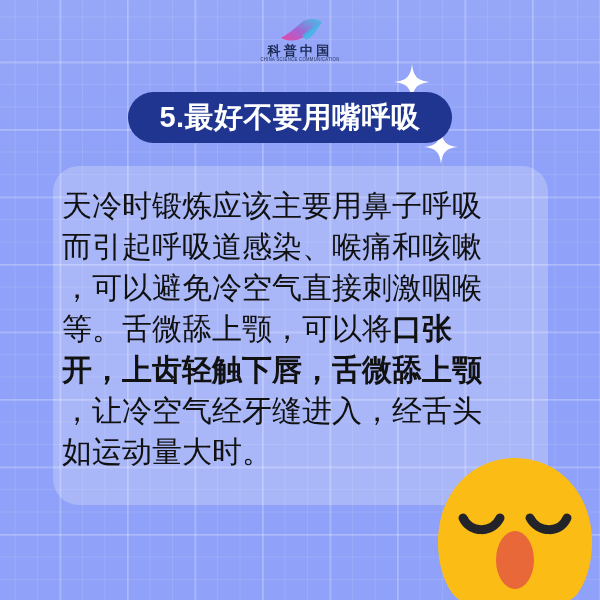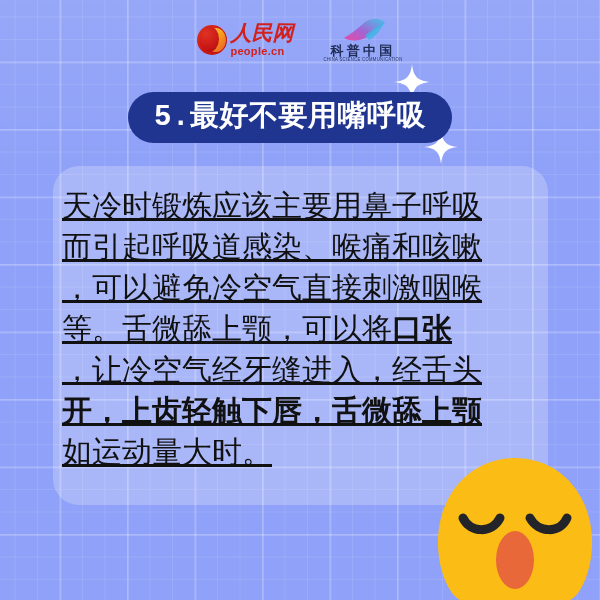--- a/index.html
+++ b/index.html
@@ -152,21 +152,21 @@
     width: 324px;
     height: 51px;
     background: #1f3590;
     border-radius: 26px;
     display: flex;
     align-items: center;
     justify-content: center;
   }
   #title-text {
     color: #ffffff;
-    font-family: Liberation Mono, monospace;
+    font-family: Liberation Sans, sans-serif;
     font-weight: bold;
     font-size: 29px;
     letter-spacing: 0.5px;
     white-space: nowrap;
     line-height: 1;
   }
 
   
   .sparkle {
     position: absolute;
@@ -219,27 +219,20 @@
 <body>
 
 <div id="poster" style="background-color: rgb(143, 161, 248);">
 
   <div id="grid-bg"></div>
   <div id="grid-bg-fine"></div>
   <div id="bg-wash"></div>
 
   <div id="header-logos">
 
-    <div class="logo-people">
-      <div class="logo-people-mark"></div>
-      <div class="logo-people-text">
-        <span class="logo-people-cn">人民网</span>
-        <span class="logo-people-en">people.cn</span>
-      </div>
-    </div>
 
     <div class="logo-kepu">
       <span class="logo-kepu-mark">
         <svg viewBox="0 0 48 24" width="48" height="24" xmlns="http://www.w3.org/2000/svg">
           <defs>
             <linearGradient id="wingGrad" x1="0" y1="1" x2="1" y2="0">
               <stop offset="0%" stop-color="#ef3fa0"></stop>
               <stop offset="45%" stop-color="#a35fd0"></stop>
               <stop offset="100%" stop-color="#3fc4e8"></stop>
             </linearGradient>
@@ -265,27 +258,27 @@
       <path d="M17 0 C18.3 11.9, 22.1 15.7, 34 17 C22.1 18.3, 18.3 22.1, 17 34 C15.7 22.1, 11.9 18.3, 0 17 C11.9 15.7, 15.7 11.9, 17 0 Z" fill="#ffffff"></path>
     </svg>
   </span>
 
   <div id="title-banner" style="background: rgb(31, 53, 144);">
     <span id="title-text" style="color: rgb(255, 255, 255);">5.最好不要用嘴呼吸</span>
   </div>
 
   <div id="body-card"></div>
 
-  <div id="body-text" style="color: rgb(17, 17, 17); text-decoration: underline;">
+  <div id="body-text" style="color: rgb(17, 17, 17);">
       <div class="body-line"><span>天冷时锻炼应该主要用鼻子呼吸</span></div>
       <div class="body-line"><span>而引起呼吸道感染、喉痛和咳嗽</span></div>
       <div class="body-line"><span>，可以避免冷空气直接刺激咽喉</span></div>
       <div class="body-line"><span>等。舌微舔上颚，可以将</span><b>口张</b></div>
+      <div class="body-line"><b>开，上齿轻触下唇，舌微舔上颚</b></div>
       <div class="body-line"><span>，让冷空气经牙缝进入，经舌头</span></div>
-      <div class="body-line"><b>开，上齿轻触下唇，舌微舔上颚</b></div>
       <div class="body-line"><span>如运动量大时。</span></div>
     </div>
 
   <div id="emoji-face">
     <svg viewBox="0 0 170 144" width="170" height="144" xmlns="http://www.w3.org/2000/svg">
       <path d="M85 2 C128 2, 160 36, 162 82 C163 112, 152 138, 140 144 L30 144 C18 138, 7 112, 8 82 C10 36, 42 2, 85 2 Z" fill="#fbbc15"></path>
       <path d="M33 62 C40 77, 62 78, 70 62" stroke="#22242a" stroke-width="9" stroke-linecap="round" fill="none"></path>
       <path d="M100 62 C108 77, 130 78, 137 62" stroke="#22242a" stroke-width="9" stroke-linecap="round" fill="none"></path>
       <ellipse cx="85" cy="104" rx="19" ry="29" fill="#e8683a"></ellipse>
     </svg>

